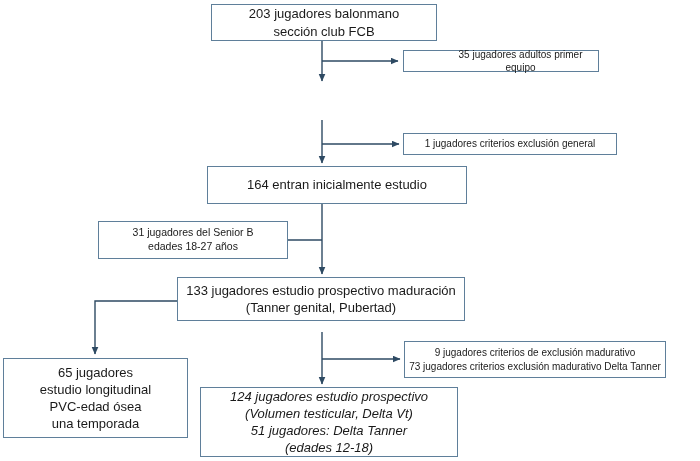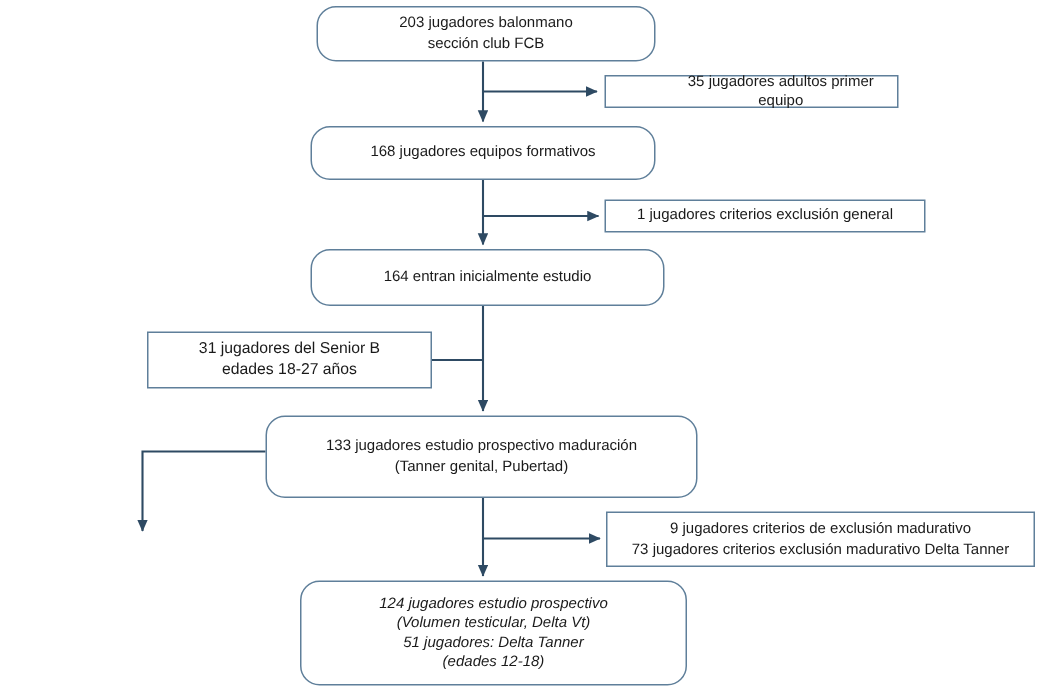--- a/index.html
+++ b/index.html
@@ -27,21 +27,21 @@
     box-sizing: border-box;
     border: 1px solid #5f7f9a;
     background: #ffffff;
     display: flex;
     align-items: center;
     justify-content: center;
     text-align: center;
     white-space: pre-line;
     line-height: 1.32;
   }
-  .box.main { font-size: 10px; border-radius: 13px; }
+  .box.main { font-size: 13px; }
   .box.side { font-size: 10px; }
   .box.side-left { font-size: 10.5px; }
 </style>
 </head>
 <body>
 
 <div class="canvas">
 
   <svg class="connectors" width="700" height="461" viewBox="0 0 700 461">
     <defs>
@@ -60,34 +60,37 @@
       <line x1="322" y1="359" x2="400" y2="359" marker-end="url(#arrow)"></line>
       <polyline points="177,301 95,301 95,354" marker-end="url(#arrow)"></polyline>
     </g>
   </svg>
 
   <div class="box main" style="left:211px; top:4px;  width:226px; height:37px;">203 jugadores balonmano
 sección club FCB</div>
 
   <div class="box side" style="left:403px; top:50px; width:196px; height:22px;padding-left:39px;">35 jugadores adultos primer equipo</div>
 
-  <div class="box main" style="left:207px; top:84px; width:230px; height:36px;">168 jugadores equipos formativos</div>
 
   <div class="box side" style="left:403px; top:133px; width:214px; height:22px;">1 jugadores criterios exclusión general</div>
 
-  <div class="box main" style="left:207px; top:166px; width:236px; height:38px;">164 entran inicialmente estudio</div>
+  <div class="box main" style="left:207px; top:166px; width:260px; height:38px;">164 entran inicialmente estudio</div>
 
   <div class="box side-left box side" style="left:58px; top:221px; width:190px; height:38px; font-size:10.5px;margin-left:40px;">31 jugadores del Senior B
 edades 18-27 años</div>
 
-  <div class="box main" style="left:177px; top:277px; width:288px; height:55px;">133 jugadores estudio prospectivo maduración
+  <div class="box main" style="left:177px; top:277px; width:288px; height:44px;">133 jugadores estudio prospectivo maduración
 (Tanner genital, Pubertad)</div>
 
-  <div class="box side" style="left:404px; top:341px; width:286px; height:37px;">9 jugadores criterios de exclusión madurativo
+  <div class="box side" style="left:404px; top:341px; width:262px; height:37px;">9 jugadores criterios de exclusión madurativo
 73 jugadores criterios exclusión madurativo Delta Tanner</div>
 
+  <div class="box main" style="left:3px; top:358px; width:185px; height:80px;">65 jugadores
+estudio longitudinal
+PVC-edad ósea
+una temporada</div>
 
   <div class="box main" style="left:200px; top:387px; width:258px; height:70px;font-style:italic;">124 jugadores estudio prospectivo
 (Volumen testicular, Delta Vt)
 51 jugadores: Delta Tanner
 (edades 12-18)</div>
 
 </div>
 
 </body></html>

